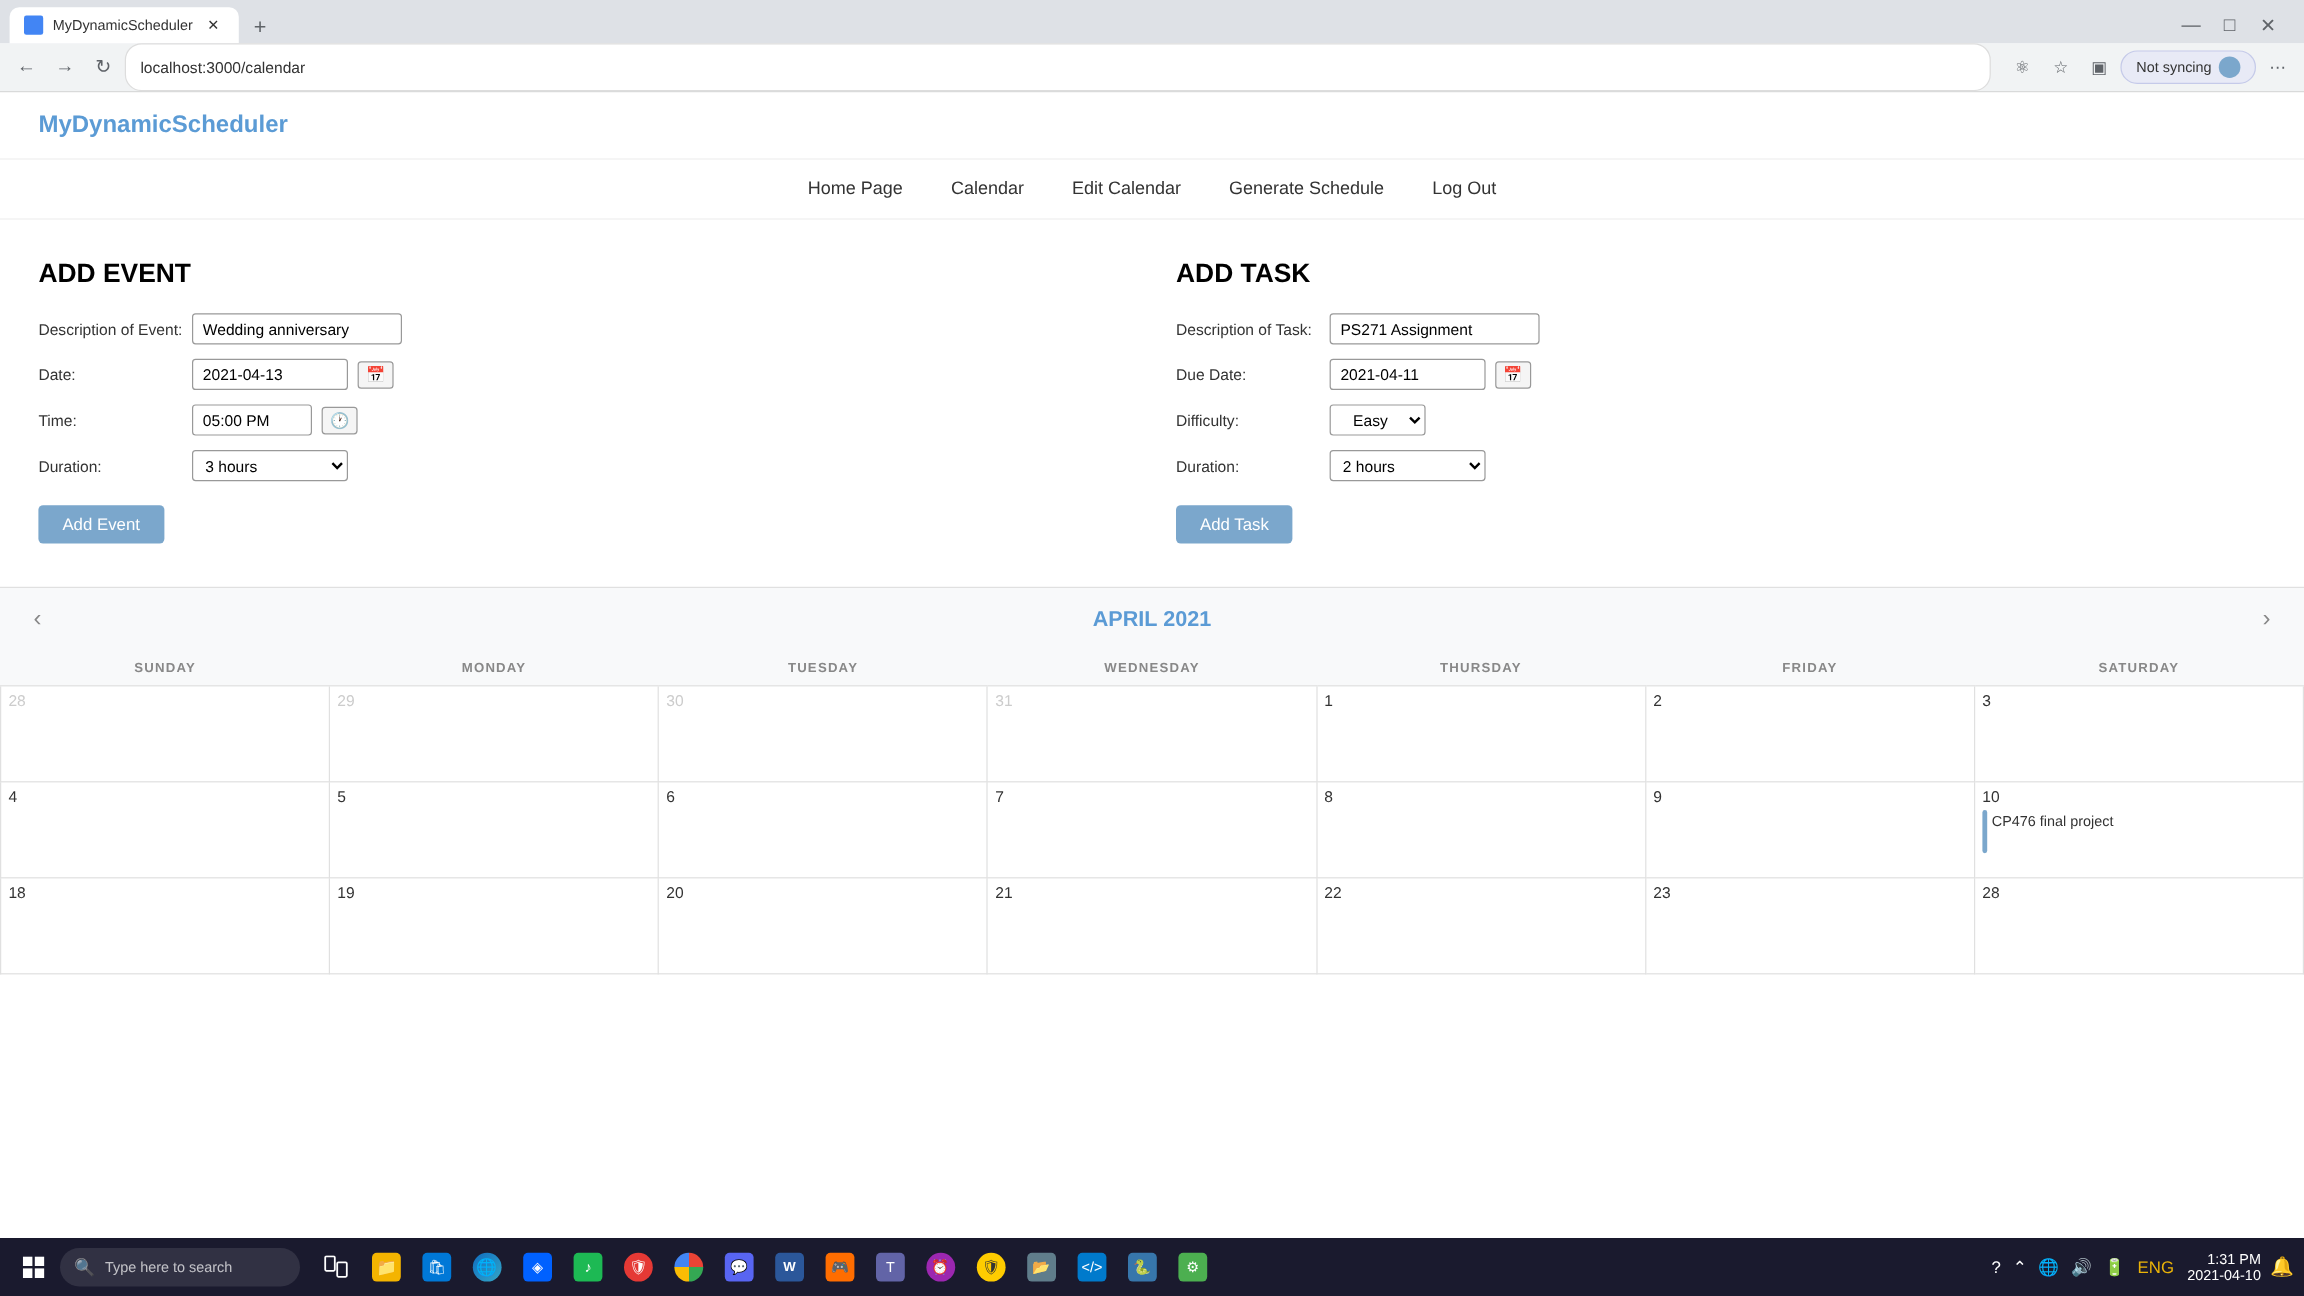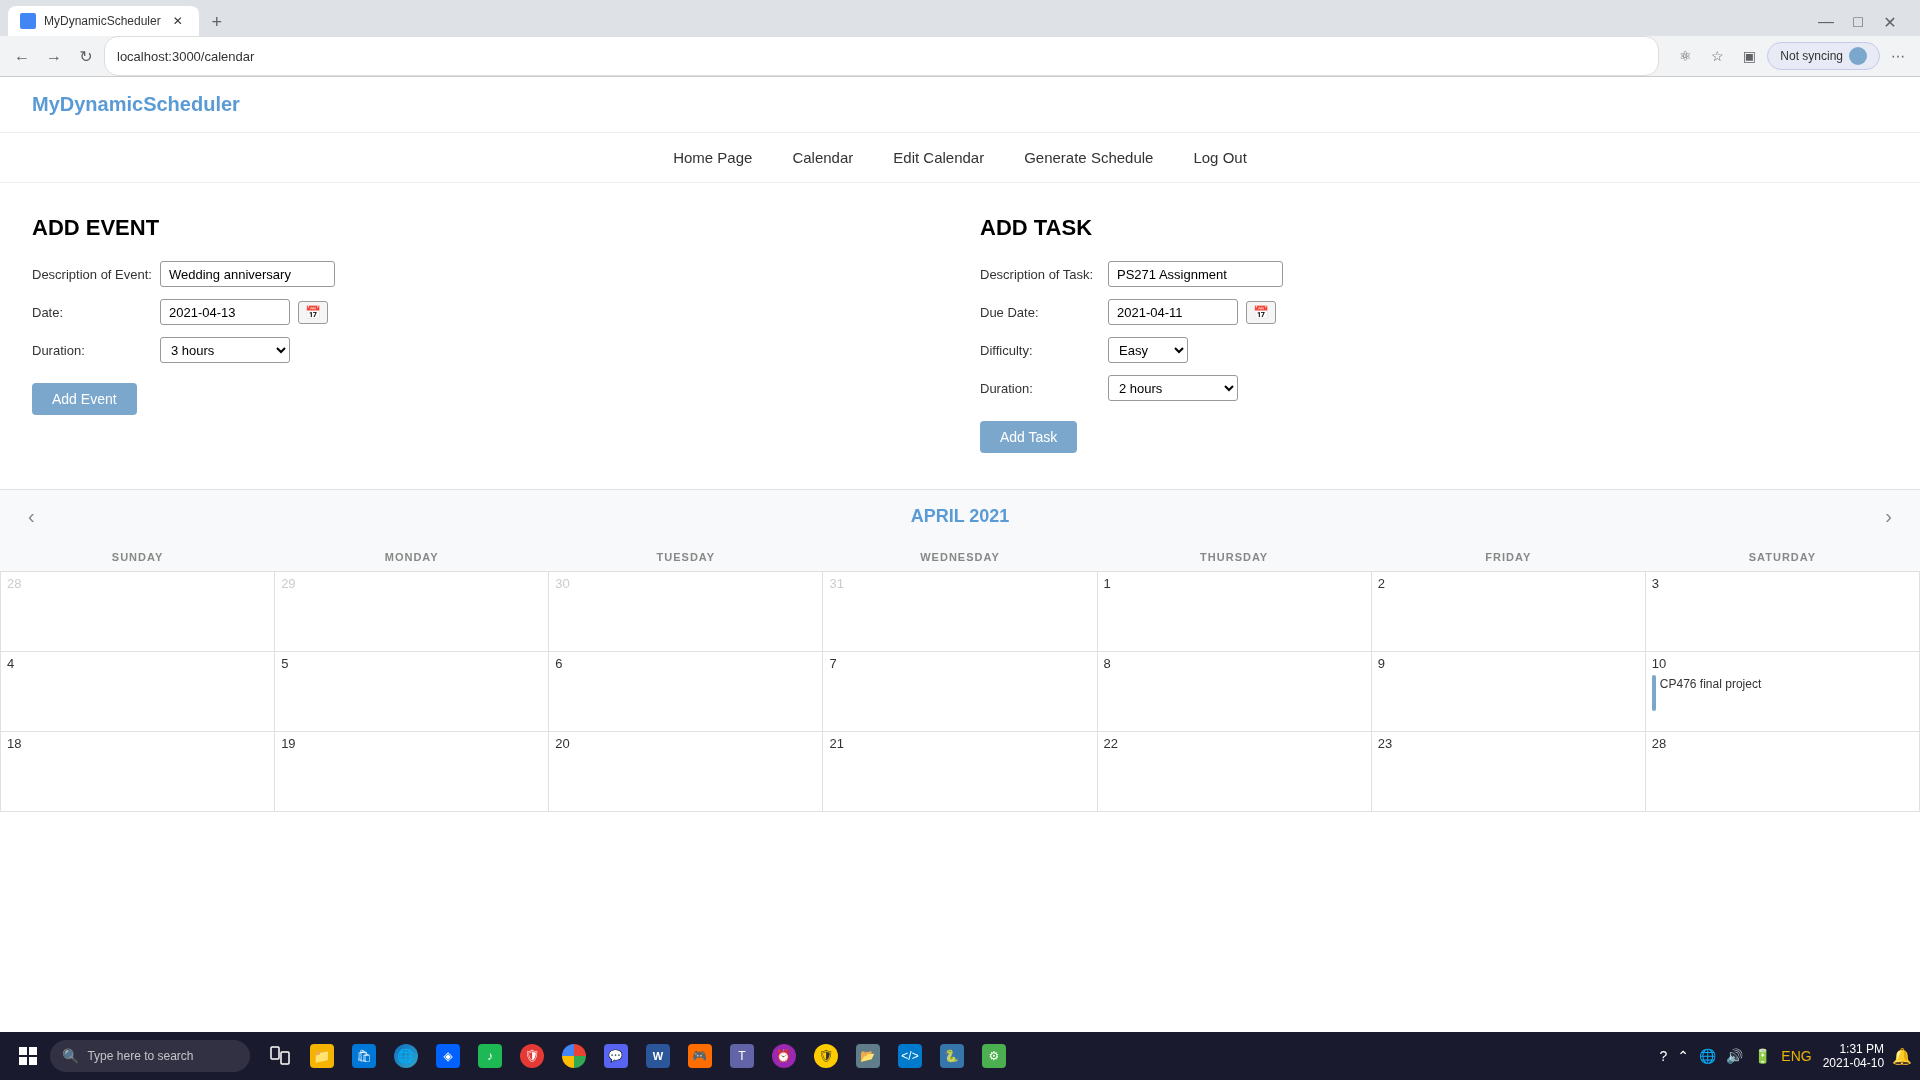--- a/index.html
+++ b/index.html
@@ -421,20 +421,25 @@
         <label class="form-label">Description of Event:</label>
         <input type="text" class="form-input form-input-wide" value="Wedding anniversary" style="">
       </div>
 
       <div class="form-row">
         <label class="form-label">Date:</label>
         <input type="text" class="form-input form-input-date" value="2021-04-13" style="">
         <button class="date-icon-btn">📅</button>
       </div>
 
+      <div class="form-row">
+        <label class="form-label">Time:</label>
+        <input type="text" class="form-input form-input-time" value="05:00 PM" style="">
+        <button class="date-icon-btn">🕐</button>
+      </div>
 
       <div class="form-row">
         <label class="form-label">Duration:</label>
         <select class="form-select" style="width:130px;">
           <option>1 hour</option>
           <option>2 hours</option>
           <option selected="">3 hours</option>
           <option>4 hours</option>
           <option>5 hours</option>
           <option>6 hours</option>
@@ -455,21 +460,21 @@
       </div>
 
       <div class="form-row">
         <label class="form-label">Due Date:</label>
         <input type="text" class="form-input form-input-date" value="2021-04-11" style="">
         <button class="date-icon-btn">📅</button>
       </div>
 
       <div class="form-row">
         <label class="form-label">Difficulty:</label>
-        <select class="form-select" style="width:80px;">
+        <select class="form-select" style="width:80px;text-align:center;">
           <option selected="">Easy</option>
           <option>Medium</option>
           <option>Hard</option>
         </select>
       </div>
 
       <div class="form-row">
         <label class="form-label">Duration:</label>
         <select class="form-select" style="width:130px;">
           <option>1 hour</option>

